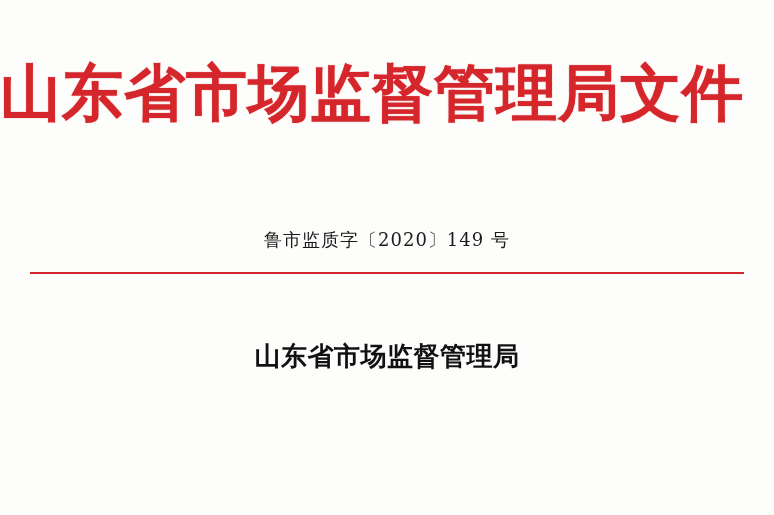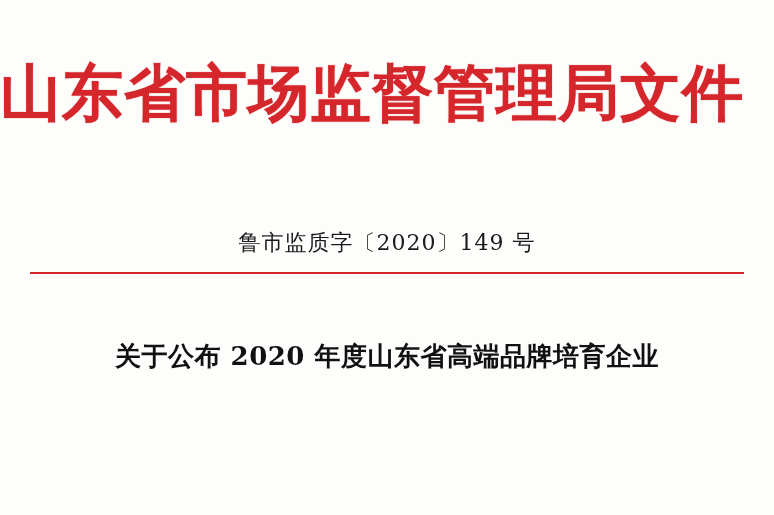--- a/index.html
+++ b/index.html
@@ -37,21 +37,21 @@
     margin-top: 28px;
   }
   
   .doc-number {
     position: absolute;
     top: 228px;
     left: 0;
     width: 774px;
     text-align: center;
     font-family: "DejaVu Serif", "Liberation Serif", serif;
-    font-size: 22px;
+    font-size: 18px;
     color: #1a1a1a;
     letter-spacing: 1px;
     white-space: nowrap;
   }
   
   .red-rule {
     position: absolute;
     top: 272px;
     left: 30px;
     width: 714px;
@@ -82,16 +82,16 @@
 
 <div class="page">
 
   <div class="masthead">山东省市场监督管理局文件</div>
 
   <div class="doc-number">鲁市监质字〔2020〕149 号</div>
 
   <div class="red-rule"></div>
 
   <div class="title-block">
-    <span class="title-line">关于公布 2020 年度山东省高端品牌培育企业</span>
+    <span class="title-line">山东省市场监督管理局</span>
   </div>
 
 </div>
 
 </body></html>

